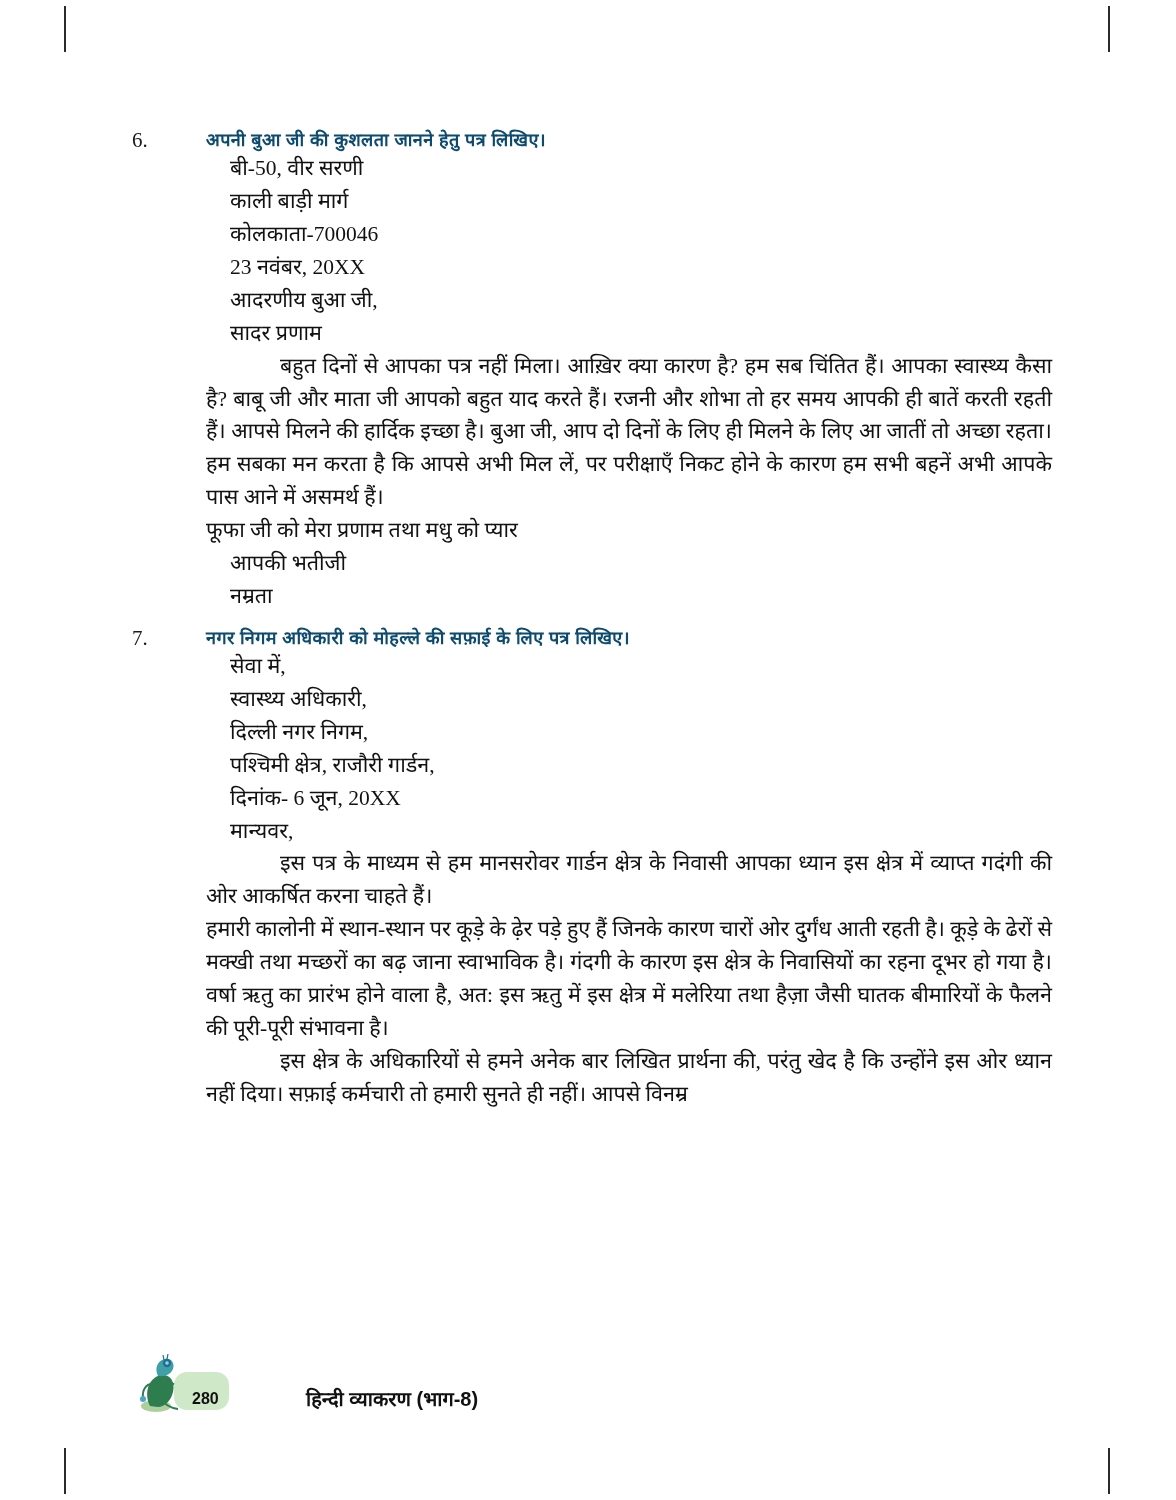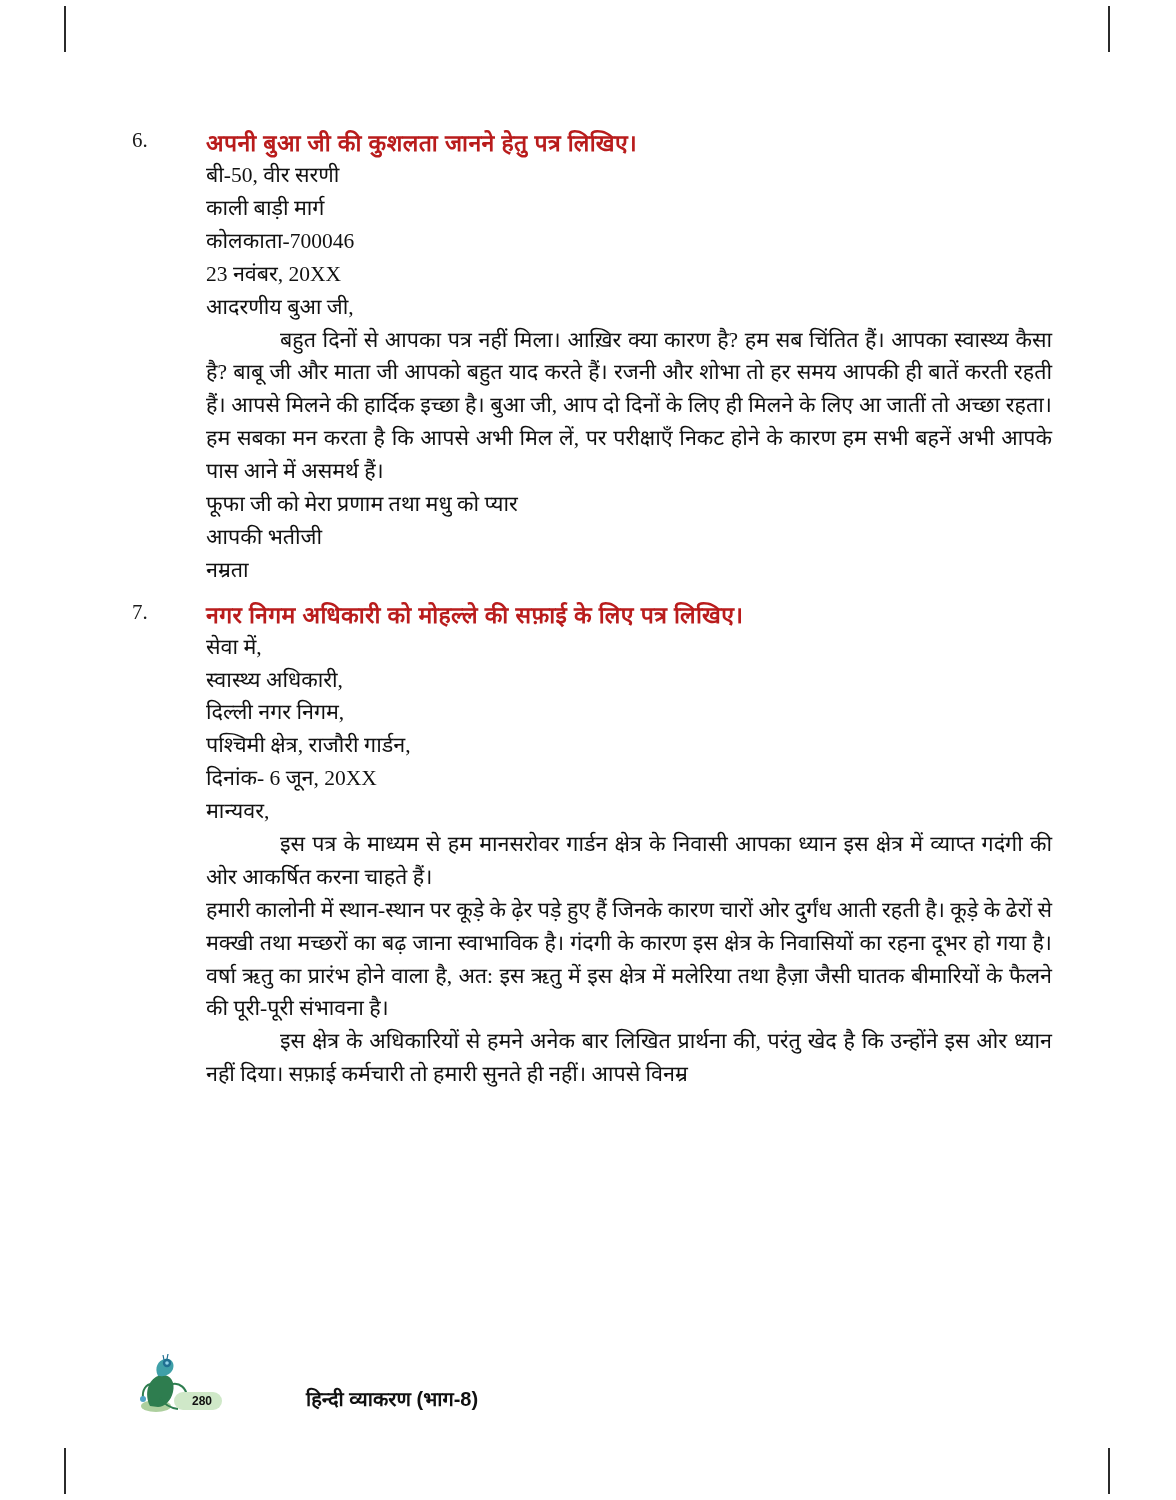--- a/index.html
+++ b/index.html
@@ -38,35 +38,36 @@
     position: absolute;
     left: 0;
     top: 0;
     width: 40px;
     font-size: 21px;
     color: #1b1b1b;
     font-family: "Liberation Serif", serif;
   }
   .qtitle {
     margin-left: 74px;
-    font-size: 23px;
+    font-size: 18px;
     font-weight: bold;
-    color: #b91c1c;
+    color: #0c4a6e;
     letter-spacing: 0.4px;
     line-height: 1.35;
     font-family: "Liberation Sans", sans-serif;
   }
   .body {
     margin-left: 74px;
     font-size: 21.5px;
     color: #111111;
     line-height: 1.53;
   }
   .line {
     white-space: pre;
+    margin-left: 24px;
   }
   .para {
     text-align: justify;
     text-indent: 74px;
   }
   .flat {
     text-align: justify;
   }
   .gap {
     height: 11px;
@@ -85,22 +86,22 @@
     width: 56px;
     height: 62px;
     margin-right: 2px;
   }
   .pill {
     position: absolute;
     left: 34px;
     bottom: 6px;
     background: #cfe8c8;
     border-radius: 13px;
-    padding: 2px 10px 2px 18px;
-    font-size: 12px;
+    padding: 18px 10px 2px 18px;
+    font-size: 16px;
     font-weight: bold;
     color: #111;
     font-family: "Liberation Sans", sans-serif;
   }
   .footer-text {
     margin-left: 108px;
     font-size: 20px;
     font-weight: bold;
     color: #111;
     font-family: "Liberation Sans", sans-serif;
@@ -126,20 +127,21 @@
 
     <div class="qblock">
       <div class="qnum">6.</div>
       <div class="qtitle">अपनी बुआ जी की कुशलता जानने हेतु पत्र लिखिए।</div>
       <div class="body">
         <div class="line">बी-50, वीर सरणी</div>
         <div class="line">काली बाड़ी मार्ग</div>
         <div class="line">कोलकाता-700046</div>
         <div class="line">23 नवंबर, 20XX</div>
         <div class="line">आदरणीय बुआ जी,</div>
+        <div class="line">सादर प्रणाम</div>
         <div class="para">बहुत दिनों से आपका पत्र नहीं मिला। आख़िर क्या कारण है? हम सब चिंतित हैं। आपका स्वास्थ्य कैसा है? बाबू जी और माता जी आपको बहुत याद करते हैं। रजनी और शोभा तो हर समय आपकी ही बातें करती रहती हैं। आपसे मिलने की हार्दिक इच्छा है। बुआ जी, आप दो दिनों के लिए ही मिलने के लिए आ जातीं तो अच्छा रहता। हम सबका मन करता है कि आपसे अभी मिल लें, पर परीक्षाएँ निकट होने के कारण हम सभी बहनें अभी आपके पास आने में असमर्थ हैं।</div>
         <div class="flat">फूफा जी को मेरा प्रणाम तथा मधु को प्यार</div>
         <div class="line">आपकी भतीजी</div>
         <div class="line">नम्रता</div>
       </div>
     </div>
 
     <div class="gap"></div>
 
     <div class="qblock">

